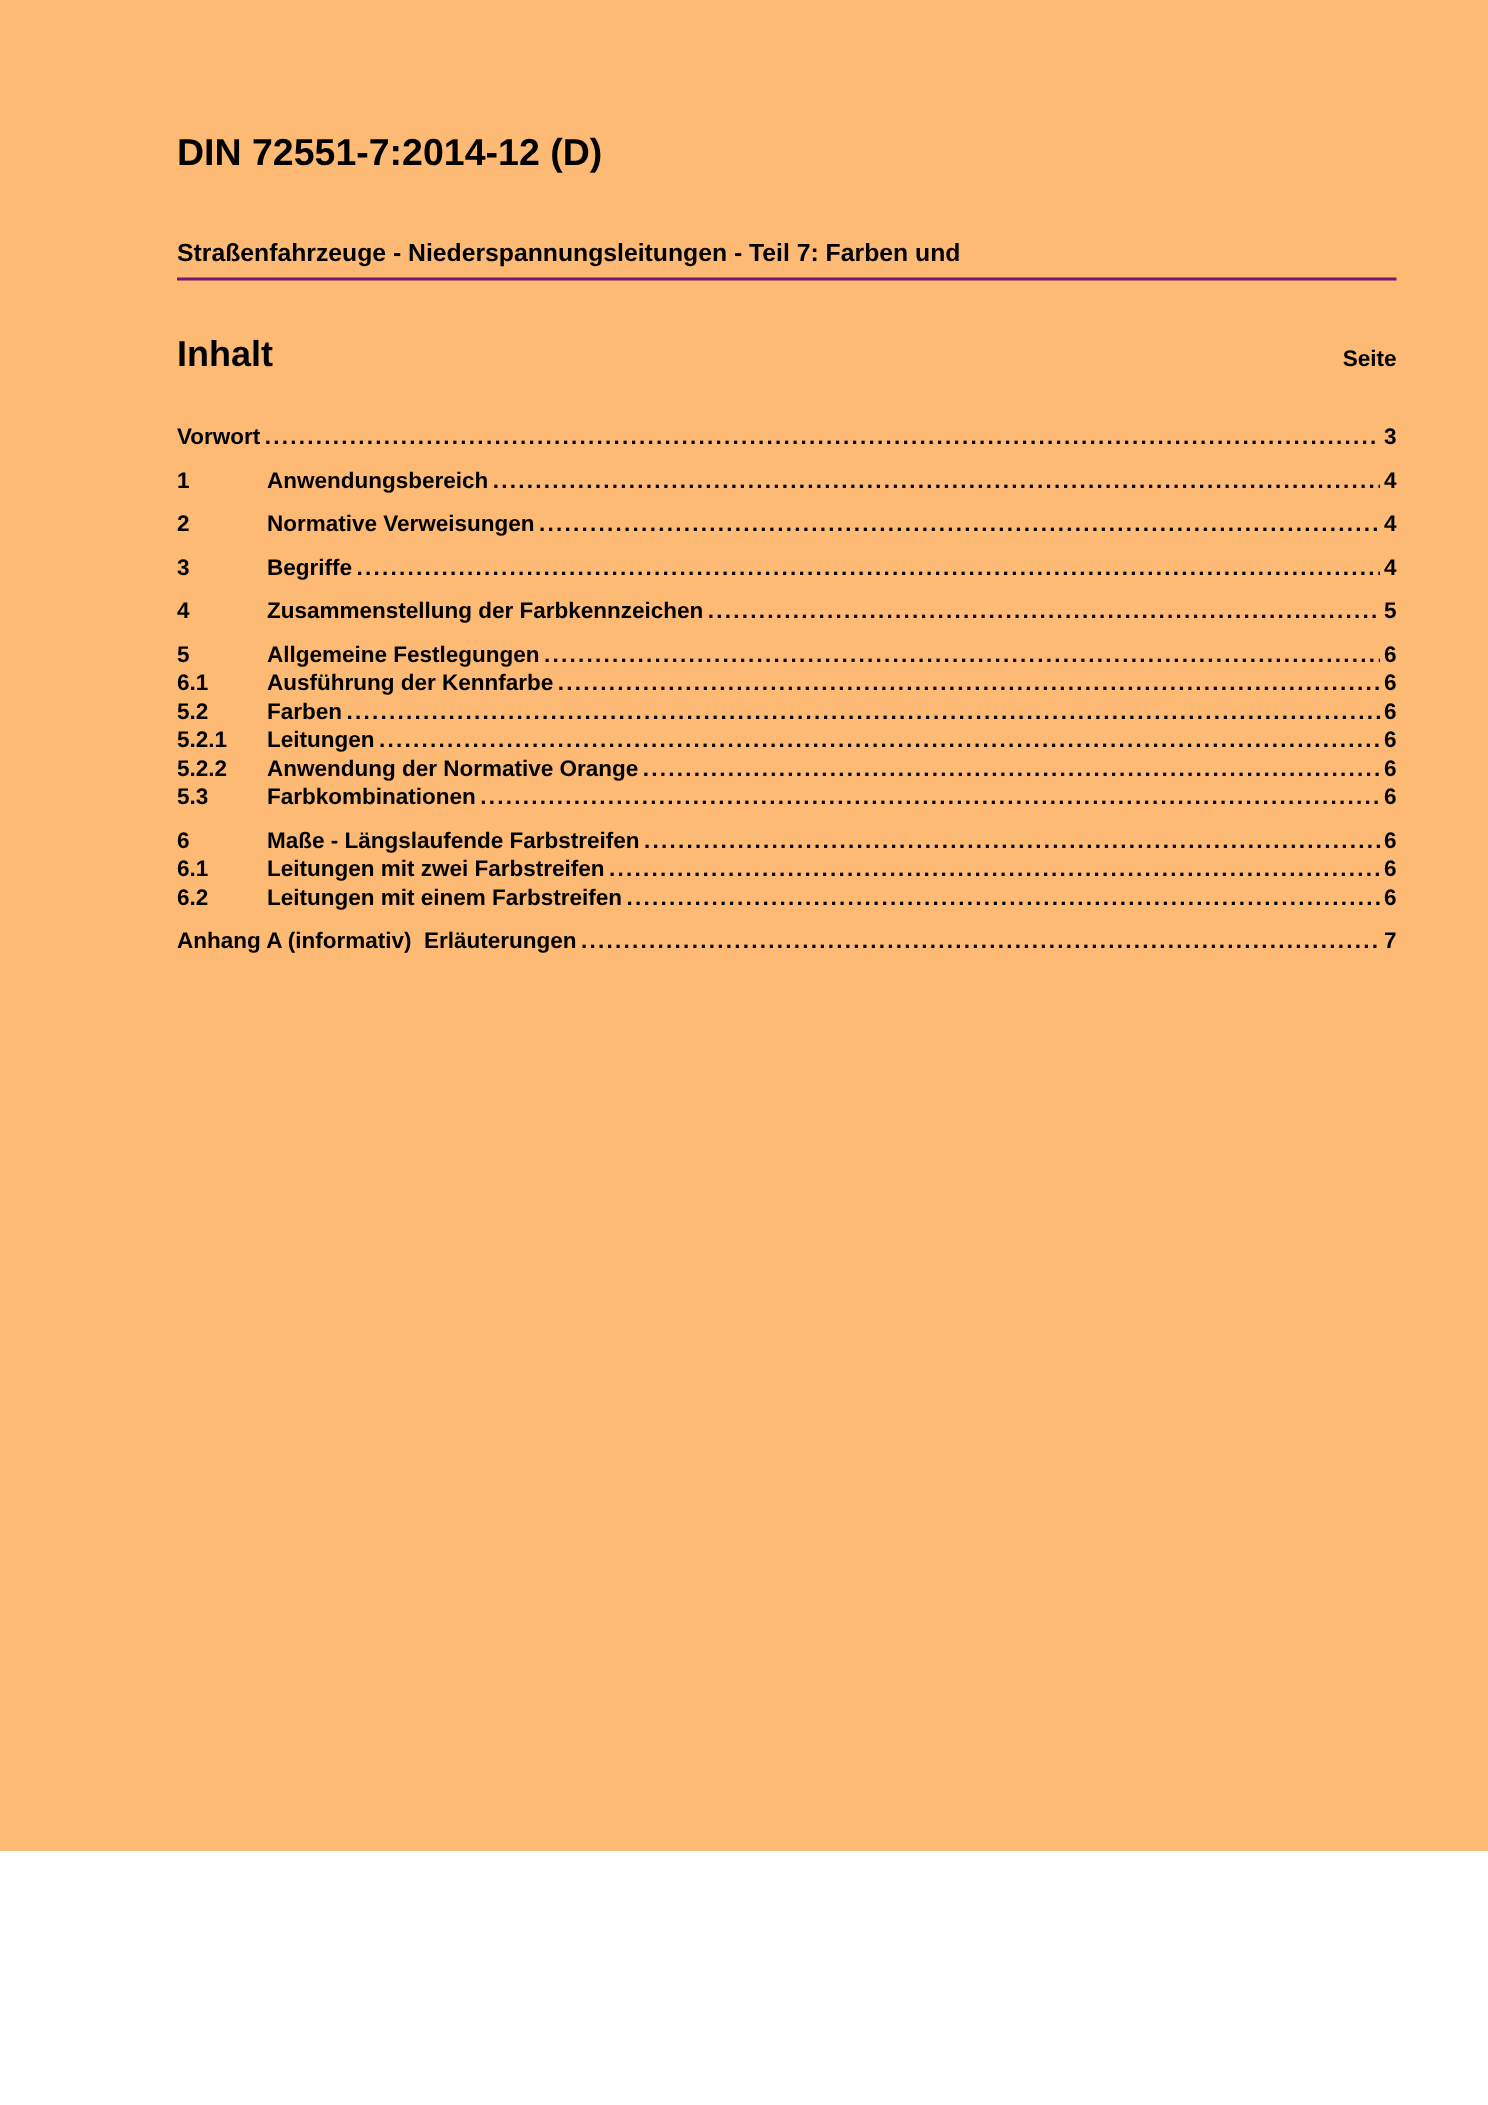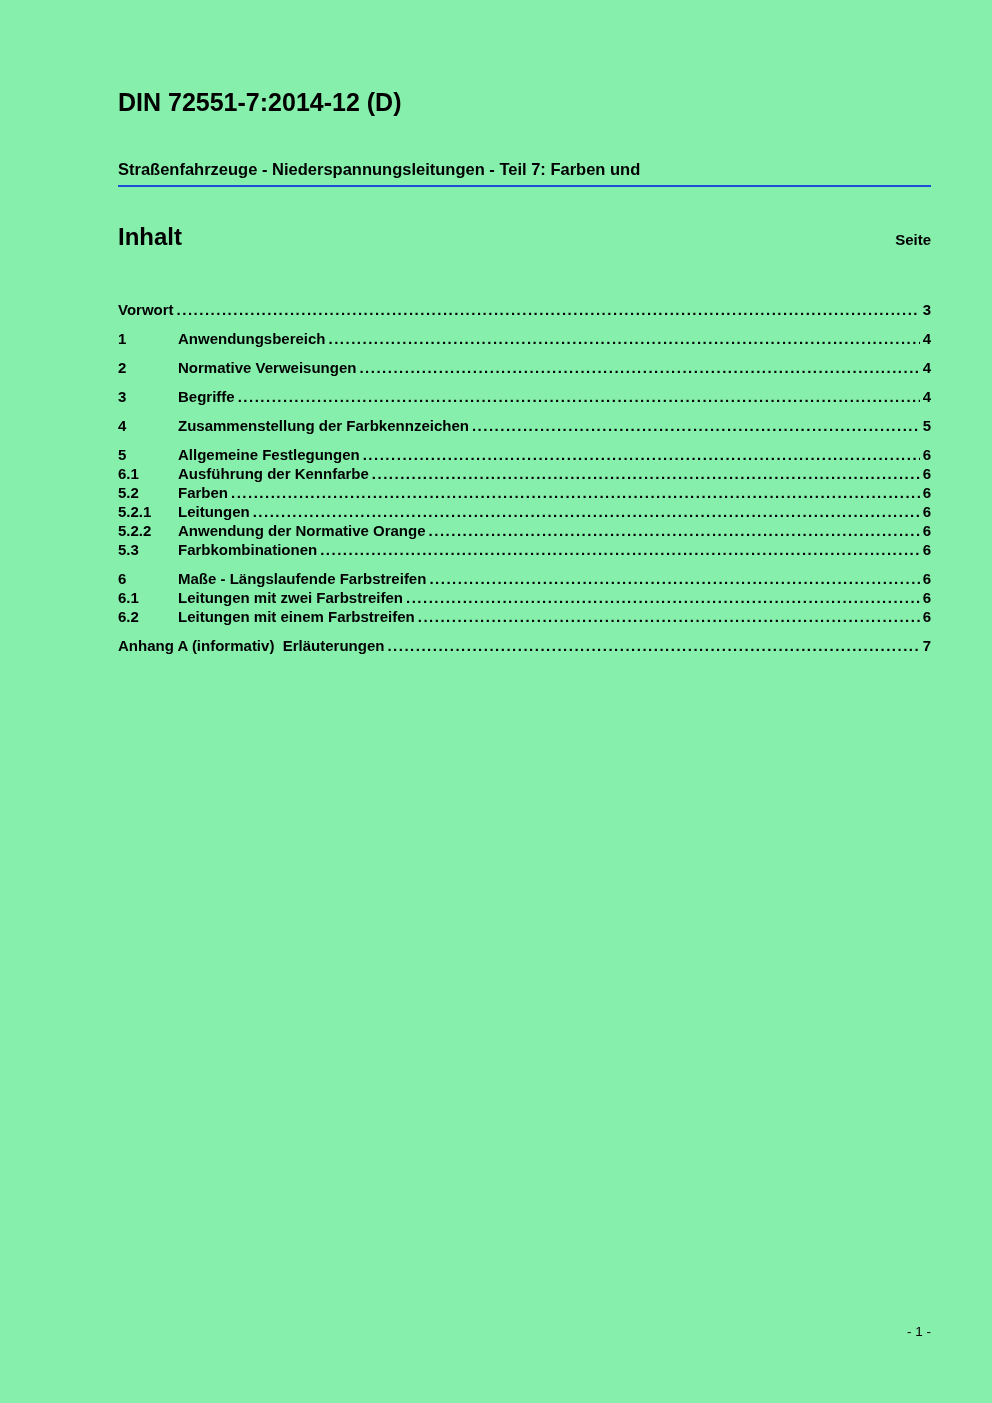--- a/index.html
+++ b/index.html
@@ -2,22 +2,22 @@
 <html><head>
 <meta charset="utf-8">
 <style>
   * { margin: 0; padding: 0; box-sizing: border-box; }
   html, body { background: #ffffff; }
   body { font-family: "Liberation Sans", sans-serif; color: #000000; }
 
   .page {
     position: relative;
     width: 992px;
-    height: 1403px;
-    background: #86efac;
+    height: 1234px;
+    background: #fdba74;
     overflow: hidden;
   }
 
   .content {
     position: absolute;
     left: 118px;
     top: 0;
     width: 813px;
   }
 
@@ -28,34 +28,34 @@
     font-weight: bold;
     white-space: pre;
   }
 
   .doc-title {
     margin-top: 42px;
     font-size: 16.5px;
     line-height: 22px;
     font-weight: bold;
     padding-bottom: 5px;
-    border-bottom: 2px solid #1d4ed8;
+    border-bottom: 2px solid #701a75;
   }
   .doc-title .line { display: block; white-space: pre; }
 
   .toc-head {
     margin-top: 36px;
     display: flex;
     justify-content: space-between;
     align-items: flex-end;
   }
   .toc-title { font-size: 24px; line-height: 28px; font-weight: bold; }
   .seite-label { font-size: 15px; font-weight: bold; padding-bottom: 3px; }
 
-  .toc { margin-top: 49px; }
+  .toc { margin-top: 31px; }
 
   .toc-row {
     display: flex;
     align-items: baseline;
     font-size: 15px;
     line-height: 19px;
     font-weight: bold;
   }
   .toc-row.gap { margin-top: 10px; }
 

